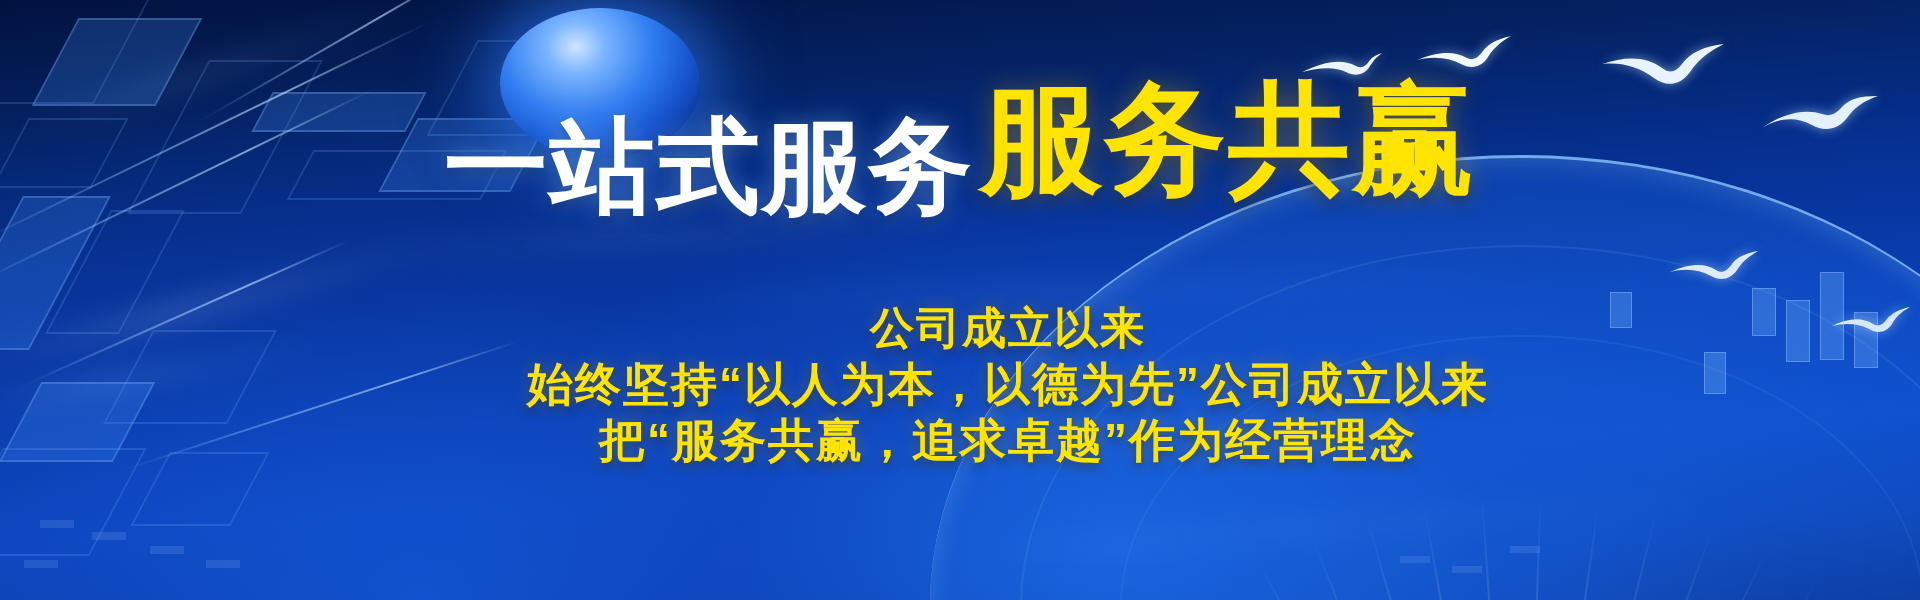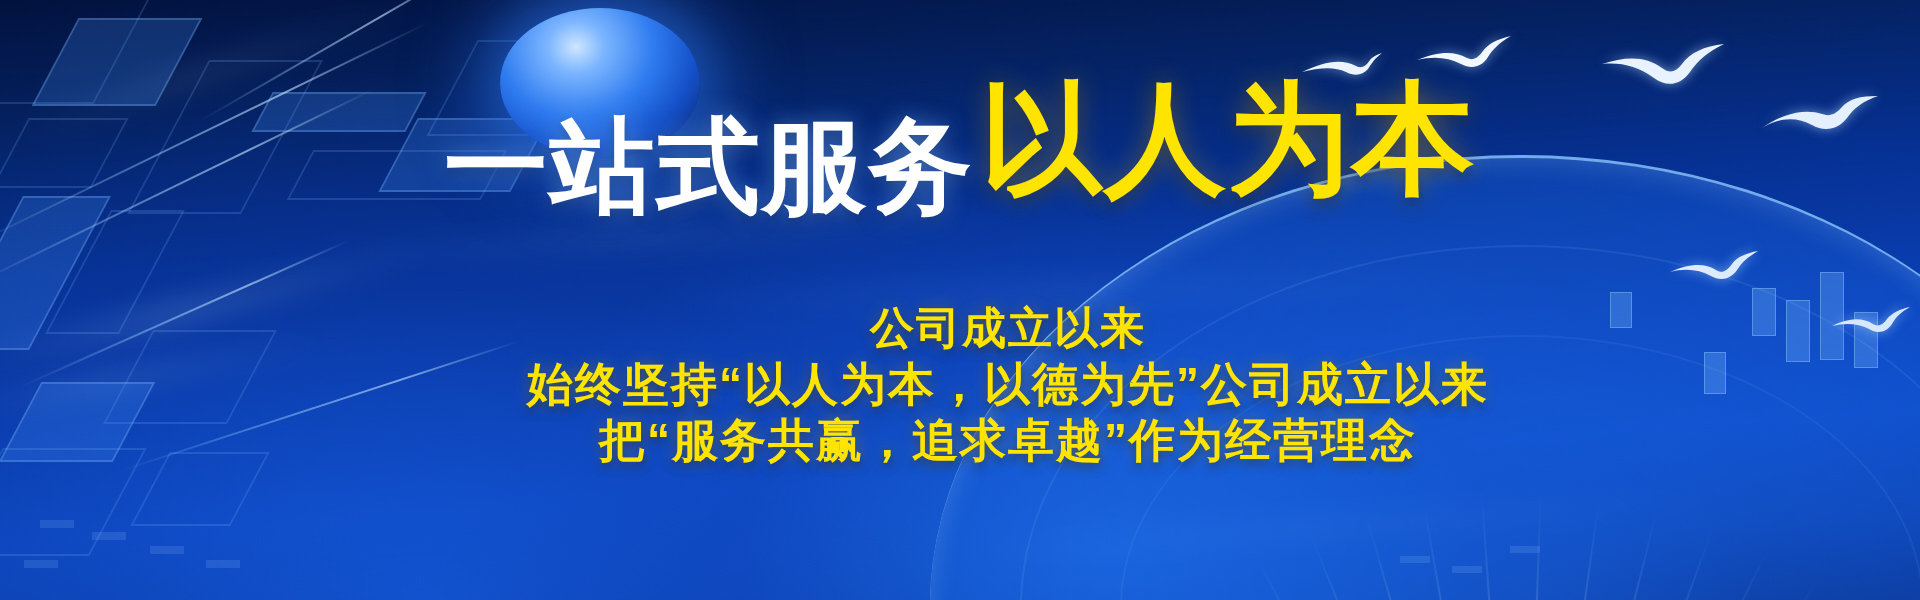--- a/index.html
+++ b/index.html
@@ -188,21 +188,21 @@
     </div>
     <div class="bird" style="left:1830px;top:304px;">
       <svg width="96" height="34" viewBox="0 0 96 34">
           <path d="M2 22 C18 14 32 13 43 20 C48 23 53 21 57 15 C62 9 70 5 80 3 C71 8 66 13 62 20 C56 29 47 30 39 25 C28 19 14 19 2 22 Z" fill="#d6e7ff"></path>
         </svg>
     </div>
   </div>
 
   <div id="headline">
     <span class="white">一站式服务</span>
-    <span class="yellow">以人为本</span>
+    <span class="yellow">服务共赢</span>
   </div>
 
   <div id="subtext">
     <div class="line l1">公司成立以来</div>
     <div class="line">始终坚持“以人为本，以德为先”公司成立以来</div>
     <div class="line">把“服务共赢，追求卓越”作为经营理念</div>
   </div>
 
 </div>
 

